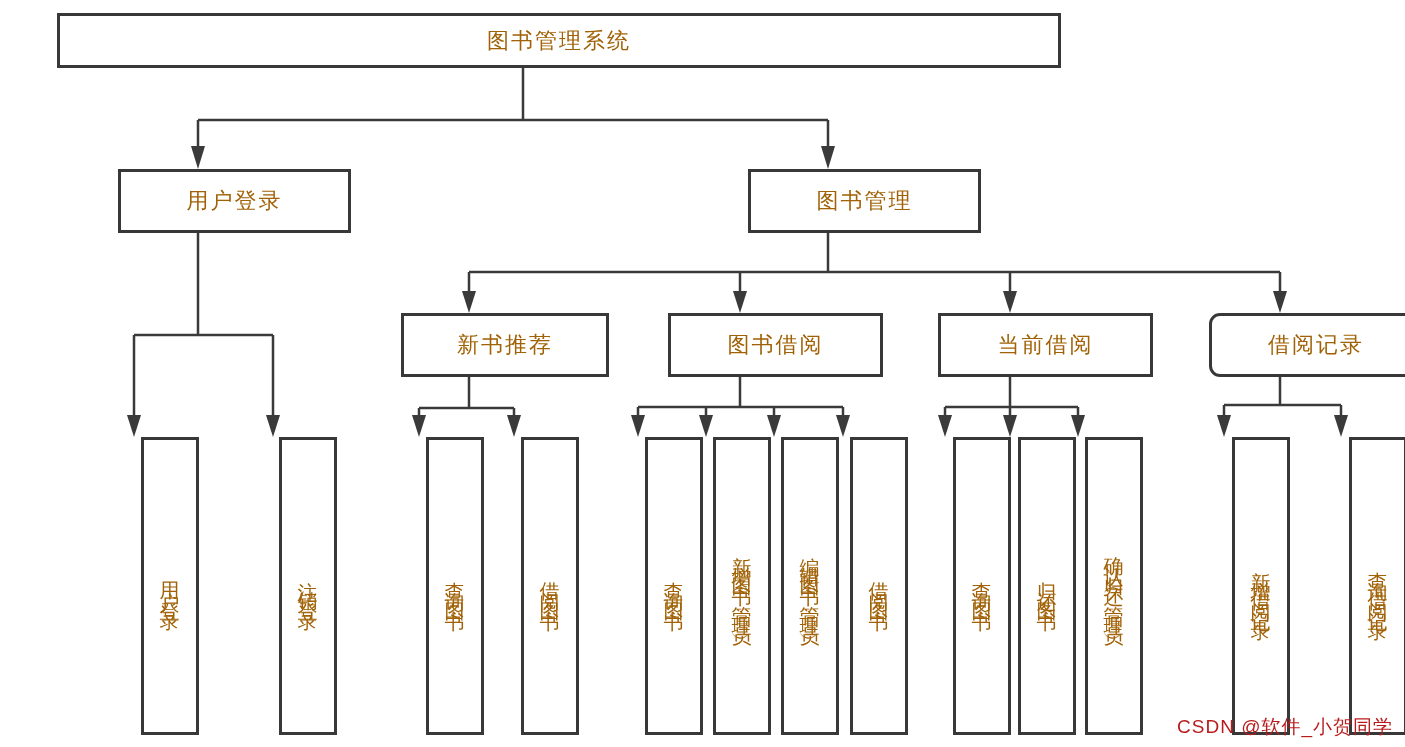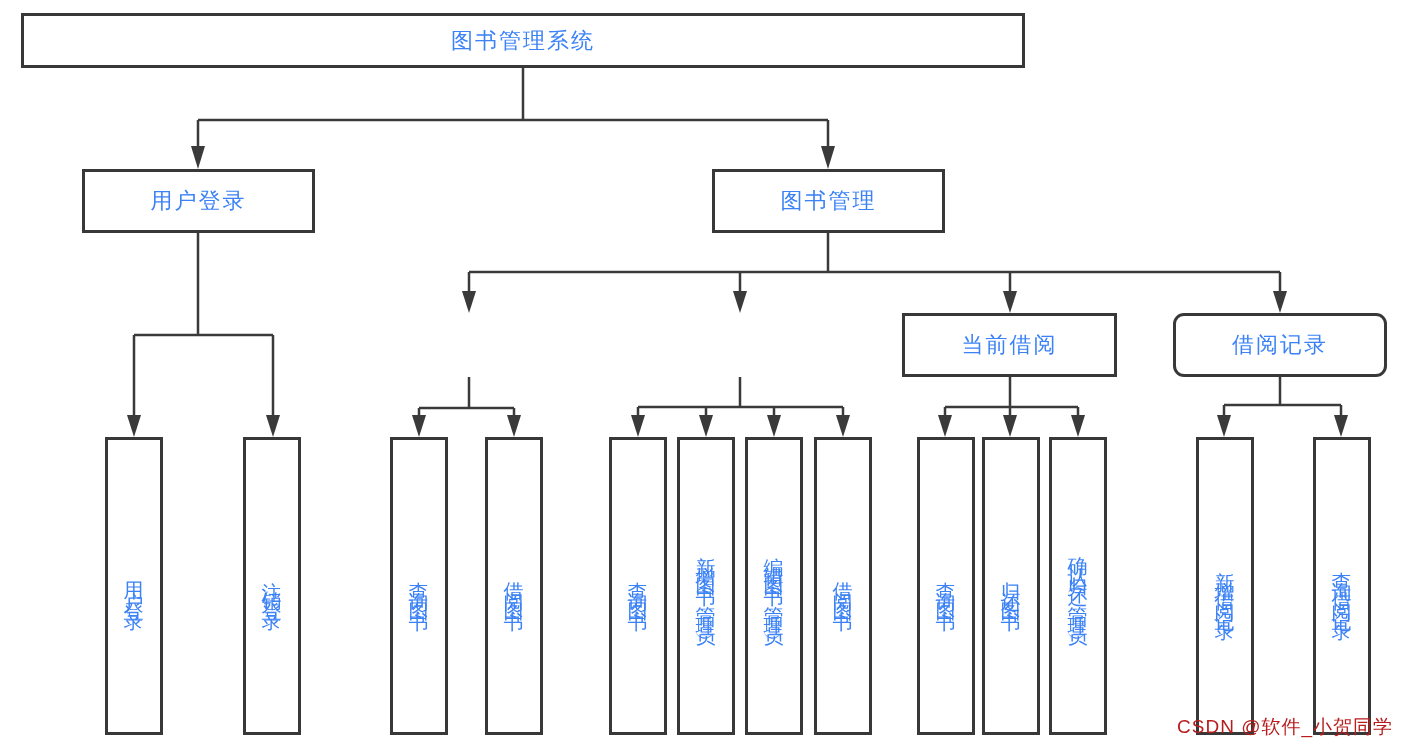--- a/index.html
+++ b/index.html
@@ -10,22 +10,23 @@
     font-family:"Liberation Sans", sans-serif;
     overflow:hidden;
   }
   #connectors { position:absolute; left:0; top:0; width:1405px; height:747px; z-index:0; }
   .box {
     position:absolute;
     background:#ffffff;
     border:3px solid #383838;
     box-sizing:border-box;
     display:flex; align-items:center; justify-content:center;
-    color:#3b82f6;
+    color:#a16207;
     z-index:1;
+    margin-left:36px;
   }
   .hbox { font-size:22px; letter-spacing:2px; }
   .vbox {
     font-size:20px;
     writing-mode:vertical-rl;
     text-orientation:mixed;
     letter-spacing:10px;
     line-height:52px;
   }
   .watermark {
@@ -81,20 +82,22 @@
       <polygon points="1217,415 1231,415 1224,437"></polygon>
       <polygon points="1334,415 1348,415 1341,437"></polygon>
     </g>
   </svg>
 
   <div class="box hbox" style="left:21px; top:13px; width:1004px; height:55px;">图书管理系统</div>
 
   <div class="box hbox" style="left:82px; top:169px; width:233px; height:64px;">用户登录</div>
   <div class="box hbox" style="left:712px; top:169px; width:233px; height:64px;">图书管理</div>
 
+  <div class="box hbox" style="left:365px; top:313px; width:208px; height:64px;">新书推荐</div>
+  <div class="box hbox" style="left:632px; top:313px; width:215px; height:64px;">图书借阅</div>
   <div class="box hbox" style="left:902px; top:313px; width:215px; height:64px;">当前借阅</div>
   <div class="box hbox" style="left:1173px; top:313px; width:214px; height:64px;border-radius:11px;">借阅记录</div>
 
   <div class="box vbox" style="left:105px; top:437px; width:58px; height:298px;">用户登录</div>
   <div class="box vbox" style="left:243px; top:437px; width:58px; height:298px;">注销登录</div>
 
   <div class="box vbox" style="left:390px; top:437px; width:58px; height:298px;">查询图书</div>
   <div class="box vbox" style="left:485px; top:437px; width:58px; height:298px;">借阅图书</div>
 
   <div class="box vbox" style="left:609px; top:437px; width:58px; height:298px;">查询图书</div>

